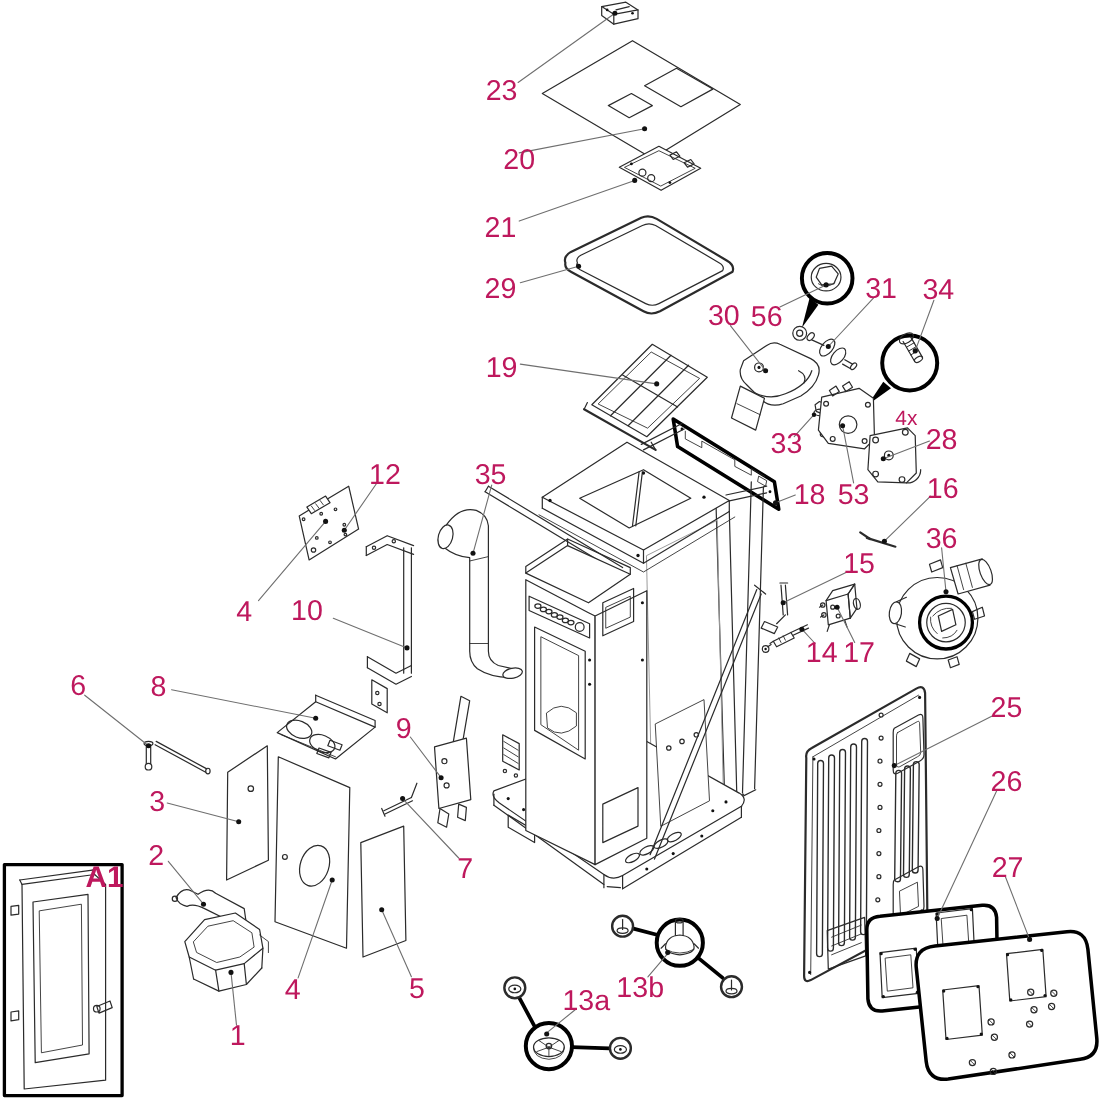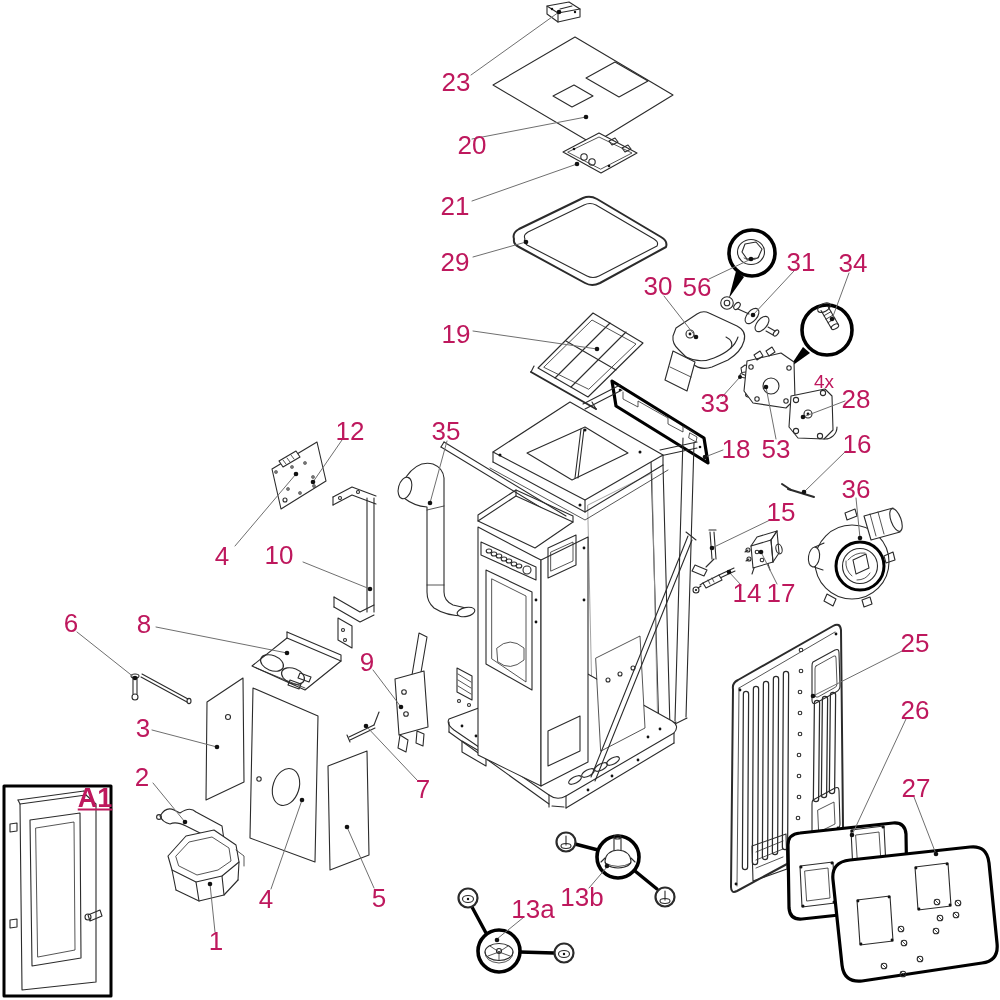--- a/index.html
+++ b/index.html
@@ -13,21 +13,21 @@
   svg .thin{stroke-width:.8;}
   svg .lt{stroke:#9a9a9a;stroke-width:.9;}
   svg .dot{fill:#111;stroke:none;}
   svg .blk{fill:#000;stroke:none;}
   svg .leader{stroke:#6f6f6f;stroke-width:1;}
   svg .slotO{stroke:#2b2b2b;stroke-width:6.5;stroke-linecap:round;}
   svg .slotI{stroke:#fff;stroke-width:4;stroke-linecap:round;}
   svg .th2{stroke-width:2;}
   .lbl{position:absolute;transform:translate(-50%,-50%);font-size:26px;color:#be185d;
        white-space:nowrap;line-height:1;}
-  .lbl-bold{font-weight:bold;font-size:27px;text-decoration:underline;}
+  .lbl-bold{font-weight:bold;font-size:27px;}
   .lbl-qty{font-weight:normal;font-size:19px;margin-top:36px;}
 </style>
 </head>
 <body>
 
 <div id="stage">
 <svg id="art" width="1000" height="1000" viewBox="0 0 1000 1000">
 
   <g>
     <polygon class="fw" points="547,6 569,2 580,9 558,13"></polygon>

